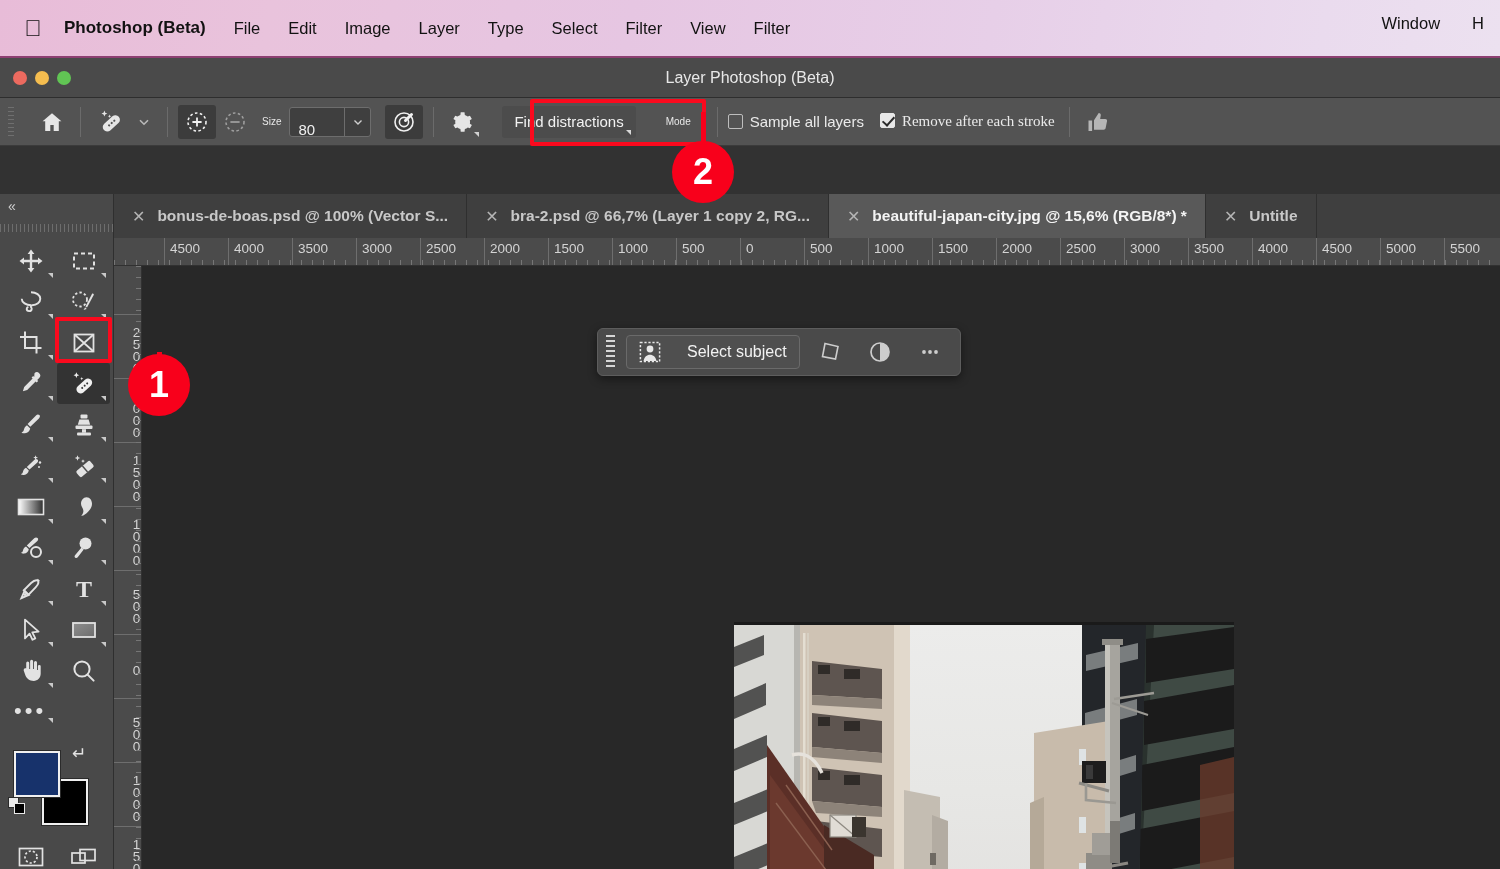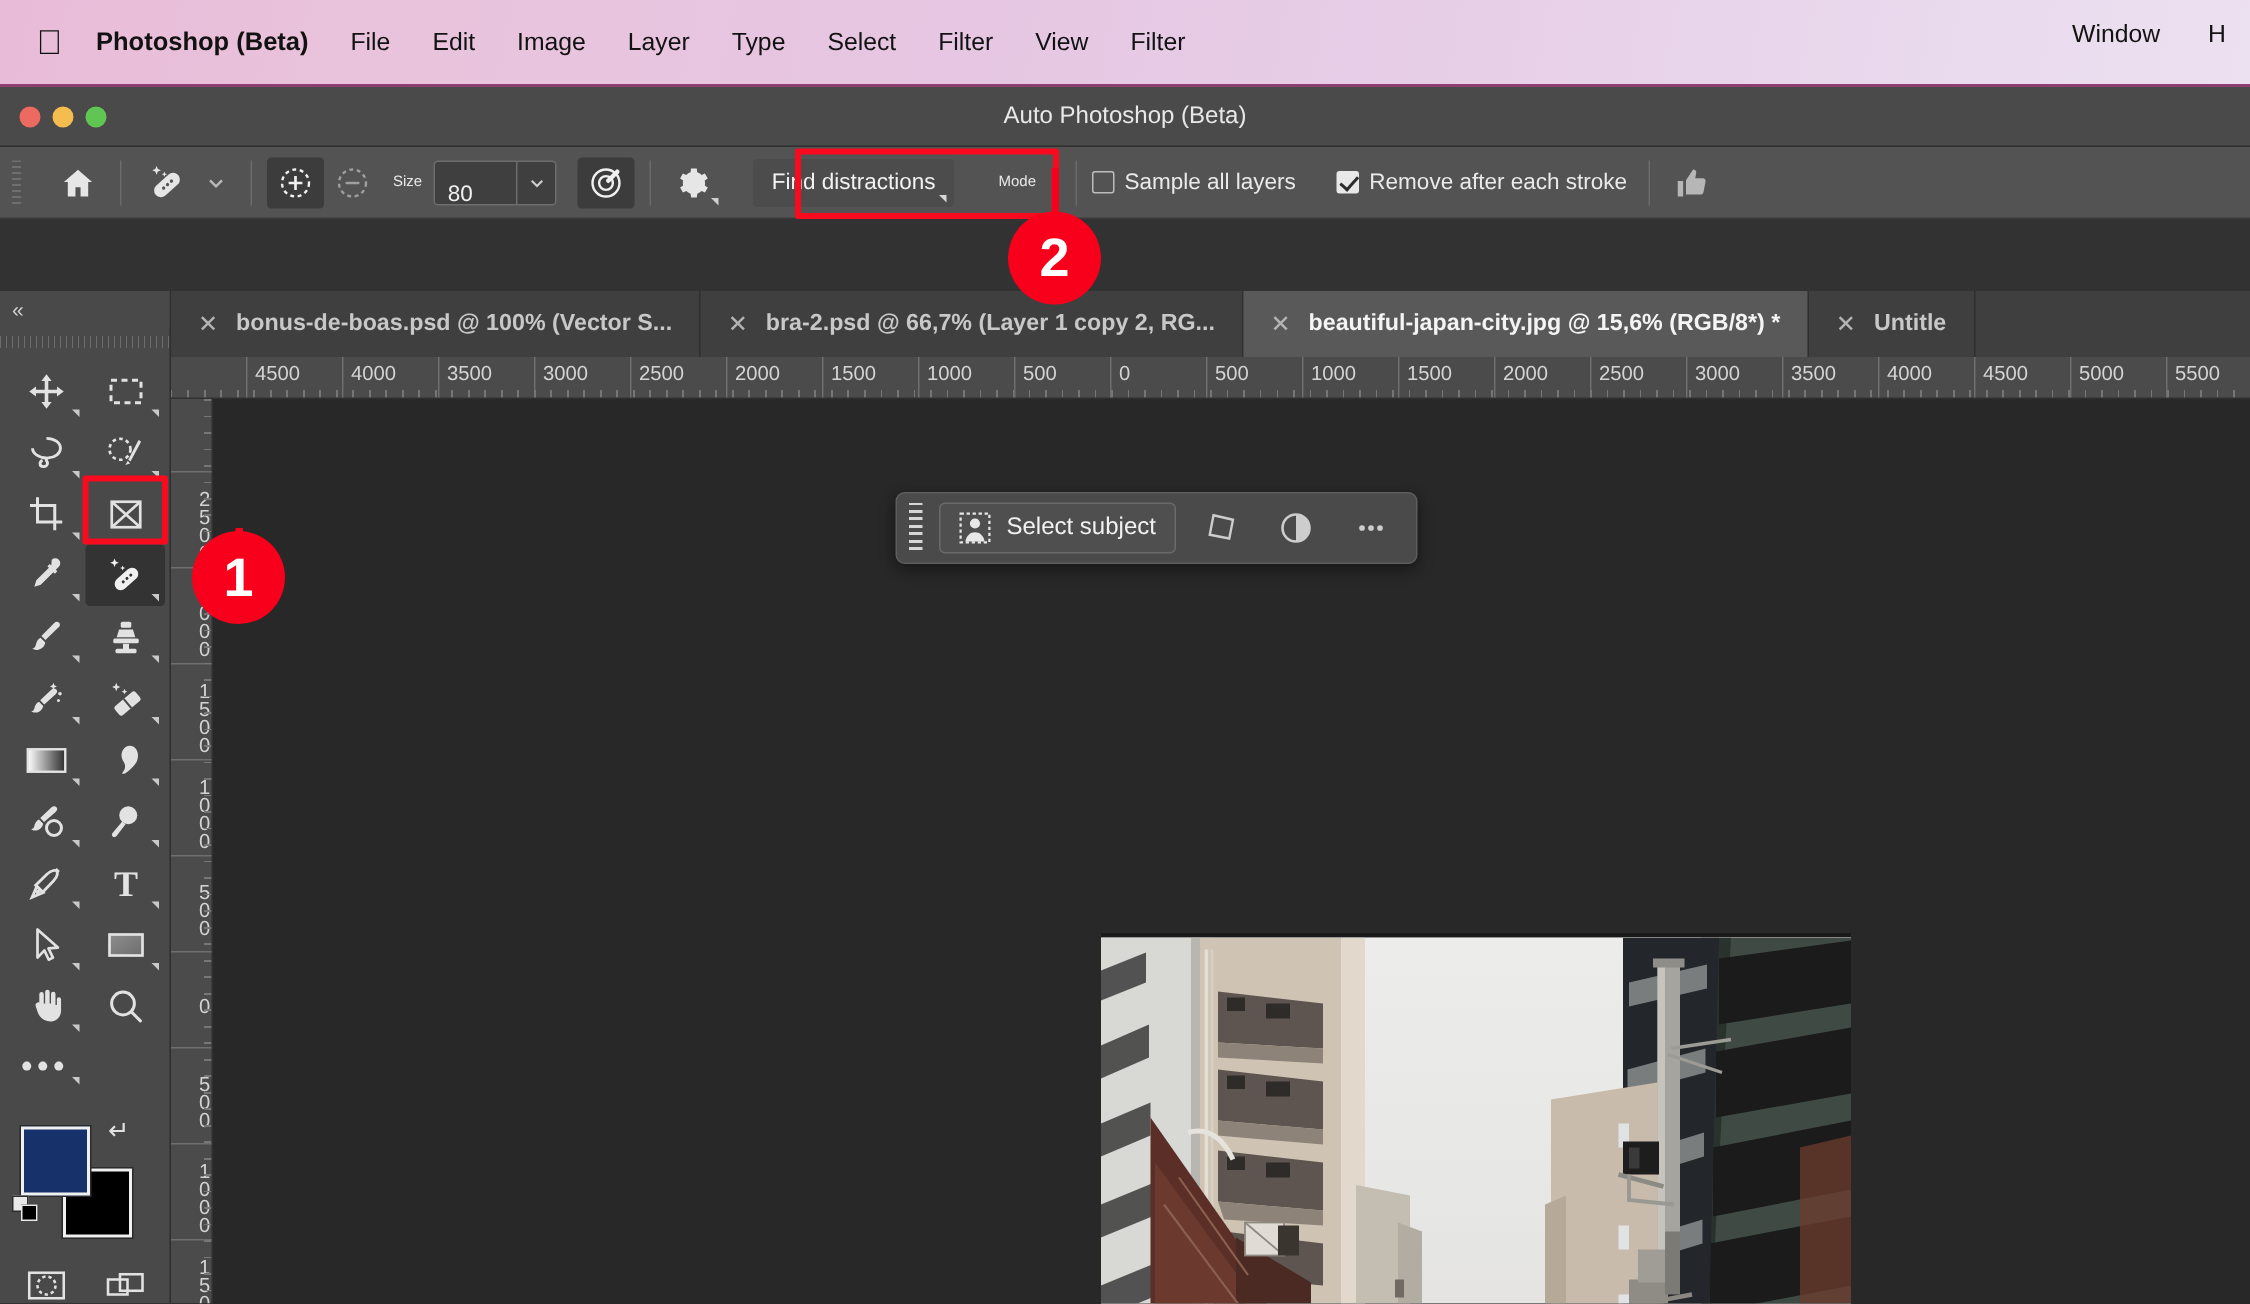--- a/index.html
+++ b/index.html
@@ -188,21 +188,21 @@
     height: 48px; background: #4a4a4a; border: 1px solid #5d5d5d; border-radius: 6px;
     display: flex; align-items: center; padding: 0 10px 0 6px; gap: 10px;
     box-shadow: 0 3px 10px rgba(0,0,0,.45);
   }
   .tb-grip {
     width: 12px; height: 34px;
     background-image: repeating-linear-gradient(to bottom, #d6d6d6 0 2px, transparent 2px 5px);
     background-size: 9px 100%; background-repeat: no-repeat; background-position: center;
   }
   .tb-btn {
-    height: 34px; display: flex; align-items: center; gap: 10px; padding: 0 12px;
+    height: 34px; display: flex; align-items: center; gap: 26px; padding: 0 12px;
     border: 1px solid #6a6a6a; border-radius: 4px; background: #4f4f4f;
     color: #f2f2f2; font-size: 16px; white-space: nowrap;
   }
   .tb-icon-btn { width: 40px; height: 34px; display: flex; align-items: center; justify-content: center; color: #d8d8d8; }
   .blue-dot { position: absolute; right: -3px; top: -3px; width: 9px; height: 9px; border-radius: 50%; background: #3b7ff2; }
 
   
   .hl { position: absolute; border: 4px solid #fa0a1e; border-radius: 2px; }
   .badge {
     position: absolute; width: 62px; height: 62px; border-radius: 50%; background: #f8001b;
@@ -236,21 +236,21 @@
   </div>
 
   <div class="ps-window">
 
     <div class="title-bar">
       <div class="traffic">
         <div class="dot red"></div>
         <div class="dot yellow"></div>
         <div class="dot green"></div>
       </div>
-      <div class="win-title">Auto Photoshop (Beta)</div>
+      <div class="win-title">Layer Photoshop (Beta)</div>
     </div>
 
     <div class="options-bar">
       <div class="grip-v"></div>
 
       <div class="ob-btn" style="margin-left:12px;">
         <svg width="24" height="24" viewBox="0 0 24 24" fill="#e6e6e6">
             <path d="M12 3.2 2.6 11.3h2.6V21h5.1v-6.1h3.4V21h5.1v-9.7h2.6z"></path>
           </svg>
       </div>
@@ -319,21 +319,21 @@
         <span class="fd-caret"></span>
       </div>
 
       <div class="ob-label" style="margin-left:30px;">Mode</div>
 
       <div class="ob-sep" style="margin-left:18px;"></div>
       <div style="display:flex;align-items:center;">
         <span class="chk"></span>
         <span class="chk-label">Sample all layers</span>
       </div>
-      <div style="display:flex;align-items:center;margin-left:27px;">
+      <div style="display:flex;align-items:flex-start;margin-left:16px;font-family:Liberation Serif, serif;">
         <span class="chk on"></span>
         <span class="chk-label">Remove after each stroke</span>
       </div>
       <div class="ob-sep" style="margin-left:14px;"></div>
       <div class="ob-btn">
         <svg width="24" height="24" viewBox="0 0 24 24" fill="#b6b6b6">
             <path d="M2.5 10.6h3.6V21H2.5zM8 10.2 12.7 3c1.5 0 2.3 1 2.1 2.3l-.65 3.6h5.1c1.2 0 2 .95 1.8 2.1l-1.4 7.1c-.2 1-.95 1.6-2 1.6H8z"></path>
           </svg>
       </div>
     </div>

